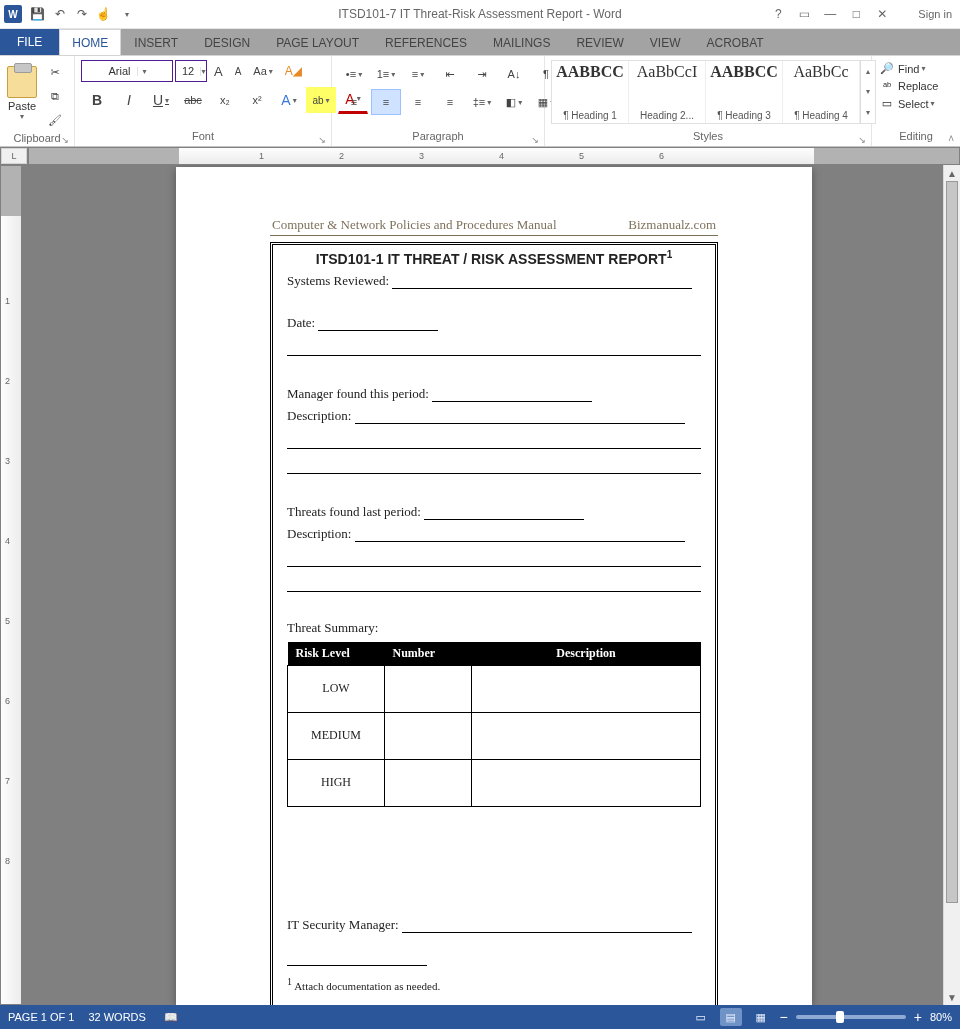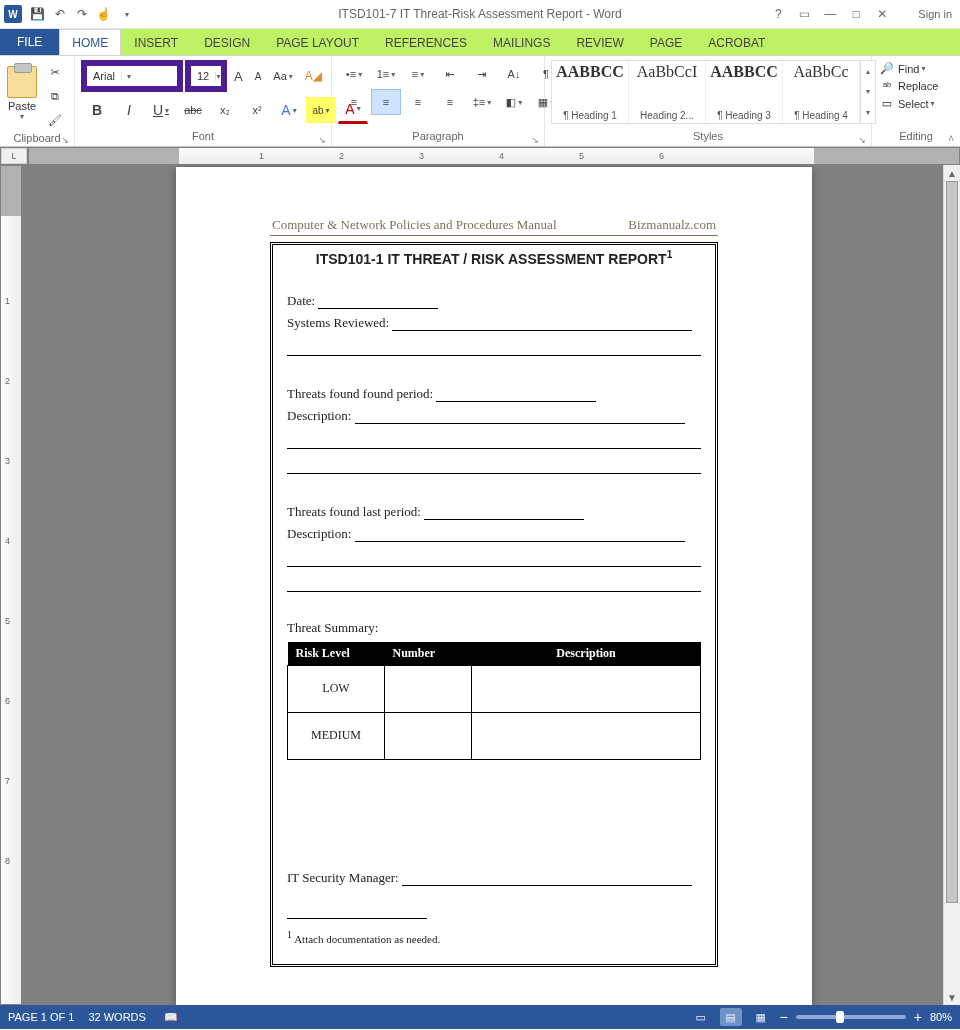--- a/index.html
+++ b/index.html
@@ -76,21 +76,21 @@
     color: #666;
     margin-left: 20px;
     padding: 11px 4px;
     cursor: pointer;
     height: 28px;
     display:flex; align-items:center;
   }
   
   .tabs {
     height: 26px;
-    background: #bef264;
+    background: #a3a3a3;
     display: flex;
     align-items: flex-end;
     border-bottom: 1px solid var(--ribbon-border);
   }
   .tab {
     padding: 6px 12px 5px;
     font-size: 12px;
     color: #444;
     cursor: pointer;
     border: 1px solid transparent;
@@ -172,22 +172,23 @@
     margin-bottom:2px;
   }
   .paste-icon::before{
     content:""; position:absolute; left:6px; top:-4px; width:16px; height:8px;
     background:#c6c6c6; border:1px solid #9c9c9c; border-radius:2px;
   }
   .small-col .rb-btn { width:20px; height:18px; font-size:11px;}
   
   .font-group-row1 { display:flex; align-items:center; gap:2px; margin-bottom:3px;}
   .combo {
-    border:6px solid #4c1d95; height:20px; display:flex; align-items:center; background:#fff;
+    border:1px solid #4c1d95; height:20px; display:flex; align-items:center; background:#fff;
     cursor:pointer;
+    justify-content:center;
   }
   .combo-text { padding:0 6px; font-size:11px; color:#333; }
   .combo-btn { width:14px; display:flex; justify-content:center; font-size:8px; color:#666; border-left:1px solid #e2e2e2;}
   .font-name {width: 90px;}
   .font-size {width: 30px;}
   .font-group-row2 .rb-btn {width:22px; height:22px; font-size:14px;}
   .bold{font-weight:bold;}
   .italic{font-style:italic;}
   .underline{text-decoration:underline;}
   .strike{text-decoration:line-through;}
@@ -313,21 +314,21 @@
 
 <div class="tabs">
   <div class="tab tab-file">FILE</div>
   <div class="tab tab-active">HOME</div>
   <div class="tab">INSERT</div>
   <div class="tab">DESIGN</div>
   <div class="tab">PAGE LAYOUT</div>
   <div class="tab">REFERENCES</div>
   <div class="tab">MAILINGS</div>
   <div class="tab">REVIEW</div>
-  <div class="tab">PAGE</div>
+  <div class="tab">VIEW</div>
   <div class="tab">ACROBAT</div>
 </div>
 
 <div class="ribbon">
 
   <div class="group" style="width:62px">
     <div class="group-body">
       <div class="paste-big">
         <div class="paste-icon"></div>
         <div style="font-size:11px">Paste</div>
@@ -488,32 +489,32 @@
       <div class="doc-pad">
         <div class="hdr-line">
           <span>Computer &amp; Network Policies and Procedures Manual</span>
           <span>Bizmanualz.com</span>
         </div>
         <div class="inner-border">
           <div class="doc-title">
             <span>ITSD101-1   IT THREAT / RISK ASSESSMENT REPORT</span><span class="sup">1</span>
           </div>
 
+          <div class="form-row" style="margin-top:6px">
+            <span>Systems Reviewed:</span>
+            <span class="blank-line" style="width:300px"></span>
+          </div>
           <div class="form-row" style="margin-top:26px">
             <span>Date:</span>
             <span class="blank-line" style="width:120px"></span>
           </div>
-          <div class="form-row" style="margin-top:6px">
-            <span>Systems Reviewed:</span>
-            <span class="blank-line" style="width:300px"></span>
-          </div>
           <div class="full-line"></div>
 
           <div class="form-row" style="margin-top:30px">
-            <span>Threats found found period:</span>
+            <span>Manager found this period:</span>
             <span class="blank-line" style="width:160px"></span>
           </div>
           <div class="form-row" style="margin-top:6px">
             <span>Description:</span>
             <span class="blank-line" style="width:330px"></span>
           </div>
           <div class="full-line"></div>
           <div class="full-line"></div>
 
           <div class="form-row" style="margin-top:30px">
@@ -538,20 +539,25 @@
             <tr>
                   <td>LOW</td>
                   <td></td>
                   <td></td>
                 </tr>
             <tr>
                   <td>MEDIUM</td>
                   <td></td>
                   <td></td>
                 </tr>
+            <tr>
+                  <td>HIGH</td>
+                  <td></td>
+                  <td></td>
+                </tr>
           </tbody>
             </table>
 
           <div class="form-row" style="margin-top:110px">
             <span>IT Security Manager:</span>
             <span class="blank-line" style="width:290px"></span>
           </div>
           <div style="margin-top:18px"><span class="sig-line"></span></div>
 
           <div class="foot-note">

